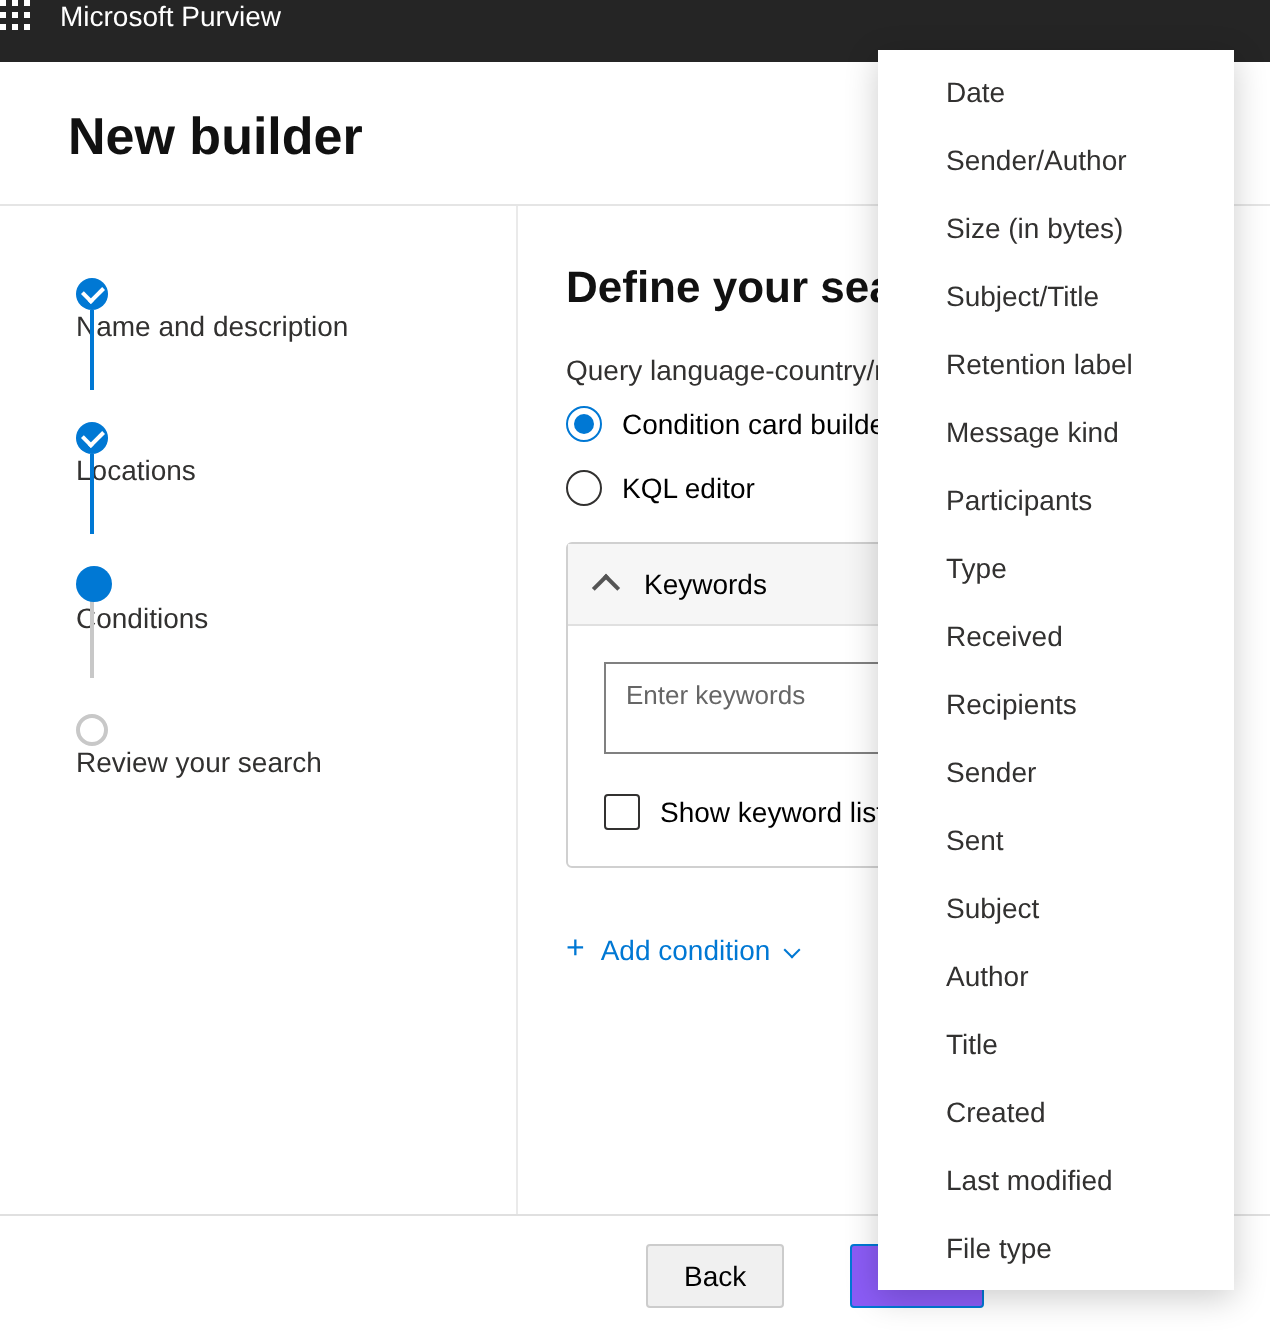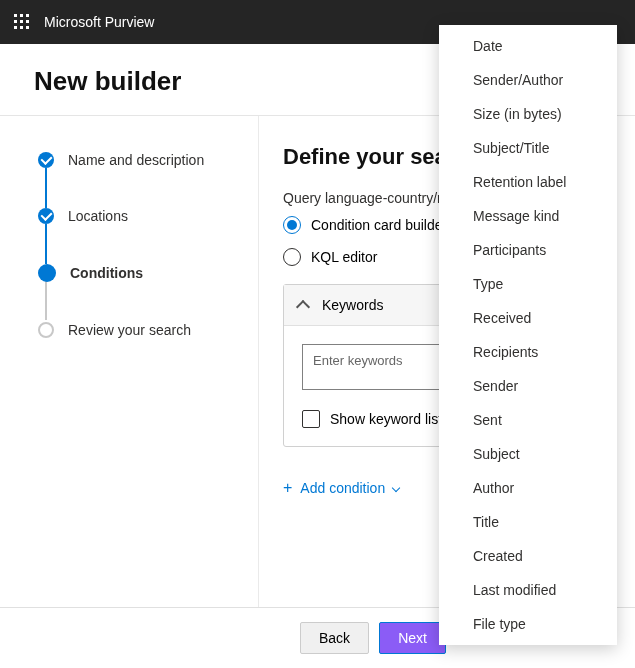--- a/index.html
+++ b/index.html
@@ -9,25 +9,24 @@
       font-family: "Segoe UI", -apple-system, BlinkMacSystemFont, sans-serif;
     }
     body {
       width: 635px;
       height: 668px;
       background: #fff;
       overflow: hidden;
       position: relative;
     }
     .top-bar {
-      height: 44px;
+      height: 31px;
       background: #252525;
       display: flex;
-      align-items: center;
-      padding-left: 14px;
+      padding-left: 0;
       color: #fff;
     }
     .waffle {
       width: 16px;
       height: 16px;
       display: grid;
       grid-template-columns: repeat(3, 1fr);
       grid-template-rows: repeat(3, 1fr);
       gap: 2px;
       margin-right: 14px;
@@ -54,24 +53,24 @@
     .content {
       display: flex;
       height: calc(100% - 38px - 75px);
     }
     .stepper {
       width: 258px;
       padding: 36px 0 0 38px;
     }
     .step {
       display: flex;
-      align-items: center;
       position: relative;
       margin-bottom: 40px;
       cursor: pointer;
+      flex-direction: column;
     }
     .step-dot {
       width: 16px;
       height: 16px;
       border-radius: 50%;
       margin-right: 14px;
       flex-shrink: 0;
       position: relative;
       z-index: 1;
       background: #fff;
@@ -109,21 +108,21 @@
     }
     .step-dot.upcoming {
       border: 2px solid #c8c8c8;
       background: #fff;
     }
     .step-label {
       font-size: 14px;
       color: #323130;
     }
     .step.current .step-label {
-      font-weight: 700;
+      font-weight: 400;
     }
     .main-panel {
       flex: 1;
       padding: 28px 24px 0 24px;
       border-left: 1px solid #eaeaea;
       position: relative;
     }
     .section-title {
       font-size: 22px;
       font-weight: 700;
@@ -272,20 +271,21 @@
       background: #fff;
       z-index: 5;
     }
     .btn {
       padding: 7px 18px;
       font-size: 14px;
       border: 1px solid #ccc;
       background: #f0f0f0;
       cursor: pointer;
       border-radius: 2px;
+      margin-left: 23px;
     }
     .btn.primary {
       background: #8b5cf6;
       border-color: #0078d4;
       color: #fff;
     }
   </style>
 </head>
 <body>
 

